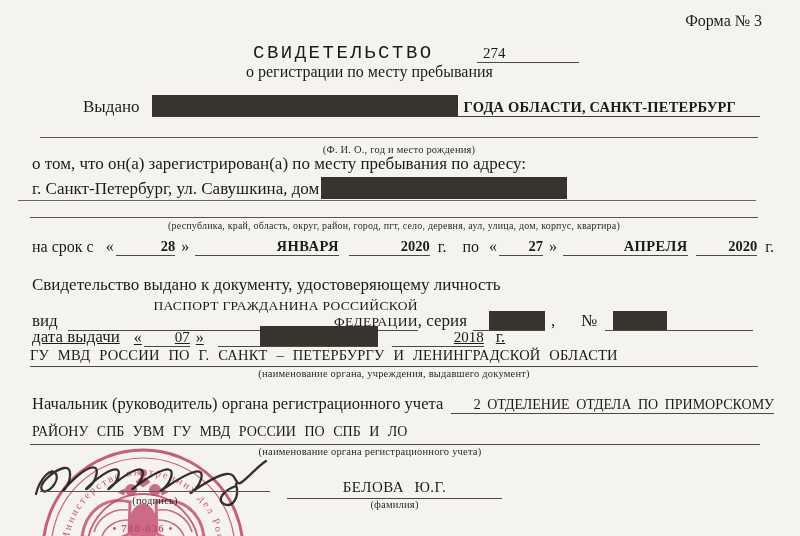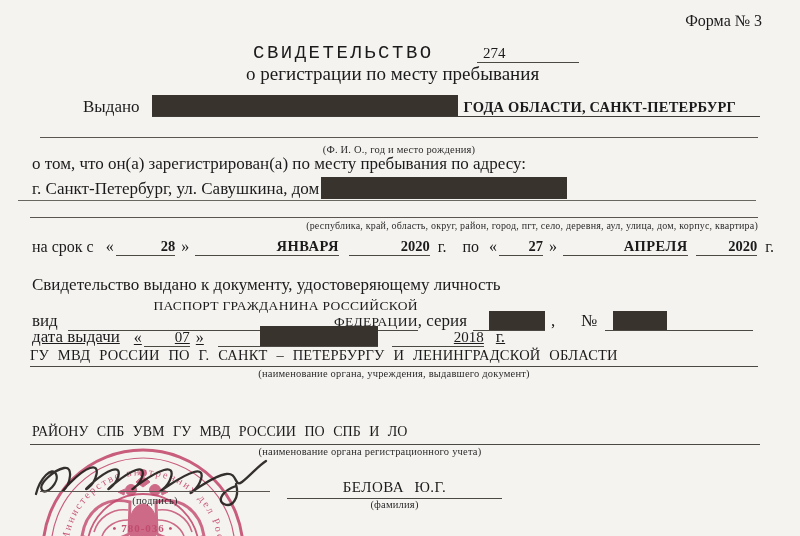--- a/index.html
+++ b/index.html
@@ -15,21 +15,21 @@
   .abs{position:absolute;}
   .caption{font-size:10.5px;color:#2b2b2b;text-align:center;letter-spacing:.2px;}
   .rule{border-top:1.4px solid #5a554f;height:0;}
   .redact{background:#38332c;display:inline-block;vertical-align:bottom;}
   .uline{border-bottom:1.4px solid #4c4842;text-align:right;display:inline-block;}
   .row{display:flex;align-items:flex-end;}
   .main-text{font-size:17px;}
   .caps-val{font-size:13.5px;letter-spacing:.3px;}
   
   .cert-title{font-size:19px;letter-spacing:2.5px;font-family:Liberation Mono, monospace;}
-  .cert-subtitle{font-size:19px;}
+  .cert-subtitle{font-size:16px;}
 </style>
 </head>
 <body>
 
 <div class="page">
 
   <div class="abs" style="top:12px;right:38px;font-size:16px;">Форма № 3</div>
 
   <div class="abs cert-title" style="left:253px;top:42px;">СВИДЕТЕЛЬСТВО</div>
   <div class="abs" style="left:477px;top:45px;width:96px;border-bottom:1.4px solid #4c4842;font-size:15px;padding-left:6px;">274</div>
@@ -45,21 +45,21 @@
   <div class="abs rule" style="left:40px;right:42px;top:137px;"></div>
   <div class="abs caption" style="left:40px;right:42px;top:144px;">(Ф. И. О., год и место рождения)</div>
 
   <div class="abs main-text" style="left:32px;top:154px;">о том, что он(а) зарегистрирован(а) по месту пребывания по адресу:</div>
 
   <div class="abs row" style="left:18px;right:44px;top:177px;border-bottom:1.4px solid #6a6660;padding-bottom:1px;">
     <span class="main-text" style="margin-left:14px;white-space:nowrap;">г. Санкт-Петербург, ул. Савушкина, дом</span>
     <span class="redact" style="width:246px;height:22px;margin-left:2px;"></span>
   </div>
   <div class="abs rule" style="left:30px;right:42px;top:217px;"></div>
-  <div class="abs caption" style="left:30px;right:42px;top:220px;font-size:10px;text-align:right;">(республика, край, область, округ, район, город, пгт, село, деревня, аул, улица, дом, корпус, квартира)</div>
+  <div class="abs caption" style="left:30px;right:42px;top:220px;font-size:10px;">(республика, край, область, округ, район, город, пгт, село, деревня, аул, улица, дом, корпус, квартира)</div>
 
   <div class="abs row" style="left:32px;top:238px;width:742px;font-size:16px;">
     <span style="margin-right:10px;white-space:nowrap;">на срок с</span>
     <span style="margin:0 2px;">«</span>
     <span class="uline" style="width:62px;font-weight:bold;font-size:14.5px;">28</span>
     <span style="margin:0 6px;">»</span>
     <span class="uline" style="width:150px;font-weight:bold;font-size:14.5px;letter-spacing:.5px;">ЯНВАРЯ</span>
     <span class="uline" style="width:84px;font-weight:bold;font-size:14.5px;margin-left:10px;">2020</span>
     <span style="margin:0 8px;">г.</span>
     <span style="margin:0 8px;">по</span>
@@ -89,20 +89,24 @@
     <span class="uline" style="width:46px;font-size:15px;">07</span>
     <span style="margin:0 6px;font-size:16px;">»</span>
     <span class="uline" style="width:160px;margin-left:8px;"><span class="redact" style="width:118px;height:20px;"></span></span>
     <span class="uline" style="width:92px;margin-left:14px;font-size:15px;">2018</span>
     <span class="main-text" style="margin-left:12px;">г.</span>
   </div>
 
   <div class="abs" style="left:30px;right:42px;top:347px;border-bottom:1.4px solid #4c4842;font-size:14.5px;letter-spacing:.2px;word-spacing:5px;padding-bottom:2px;">ГУ МВД РОССИИ ПО Г. САНКТ – ПЕТЕРБУРГУ И ЛЕНИНГРАДСКОЙ ОБЛАСТИ</div>
   <div class="abs caption" style="left:30px;right:42px;top:368px;">(наименование органа, учреждения, выдавшего документ)</div>
 
+  <div class="abs row" style="left:32px;top:394px;width:742px;">
+    <span style="font-size:16.5px;margin-right:8px;white-space:nowrap;">Начальник (руководитель) органа регистрационного учета</span>
+    <span class="uline" style="flex:1;font-size:14px;word-spacing:3px;">2 ОТДЕЛЕНИЕ ОТДЕЛА ПО ПРИМОРСКОМУ</span>
+  </div>
   <div class="abs" style="left:30px;right:40px;top:422px;border-bottom:1.4px solid #4c4842;font-size:14px;word-spacing:5px;padding:2px 0 4px 2px;">РАЙОНУ СПБ УВМ ГУ МВД РОССИИ ПО СПБ И ЛО</div>
   <div class="abs caption" style="left:30px;right:90px;top:446px;">(наименование органа регистрационного учета)</div>
 
   <svg class="abs" style="left:36px;top:440px;" width="214" height="214" viewBox="0 0 214 214">
     <g stroke="#c2496d" fill="none" opacity="0.88">
       <circle cx="107" cy="110" r="100" stroke-width="3"></circle>
       <circle cx="107" cy="110" r="92" stroke-width="1.2"></circle>
       <circle cx="107" cy="110" r="56" stroke-width="1.8"></circle>
     </g>
     <path id="ringPath" d="M 32 110 A 75 75 0 1 1 182 110 A 75 75 0 1 1 32 110" fill="none"></path>

